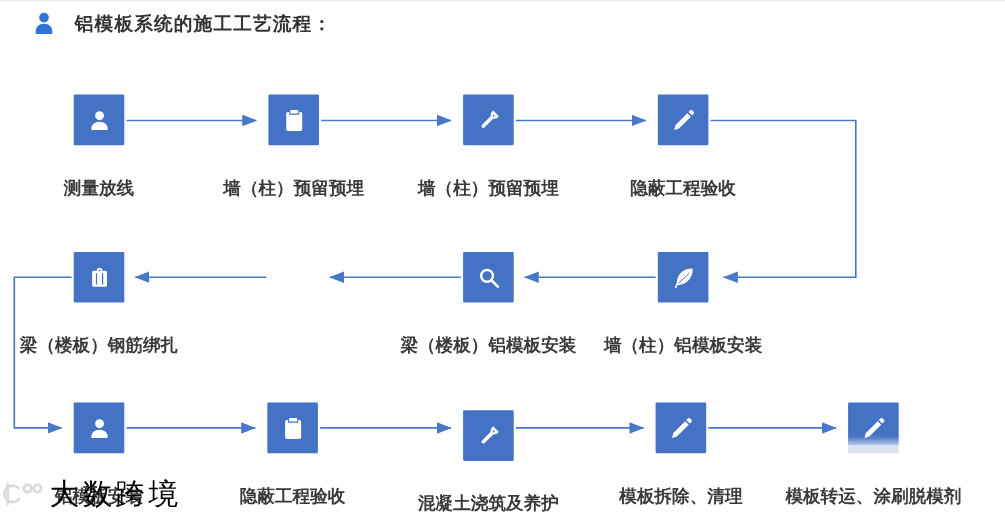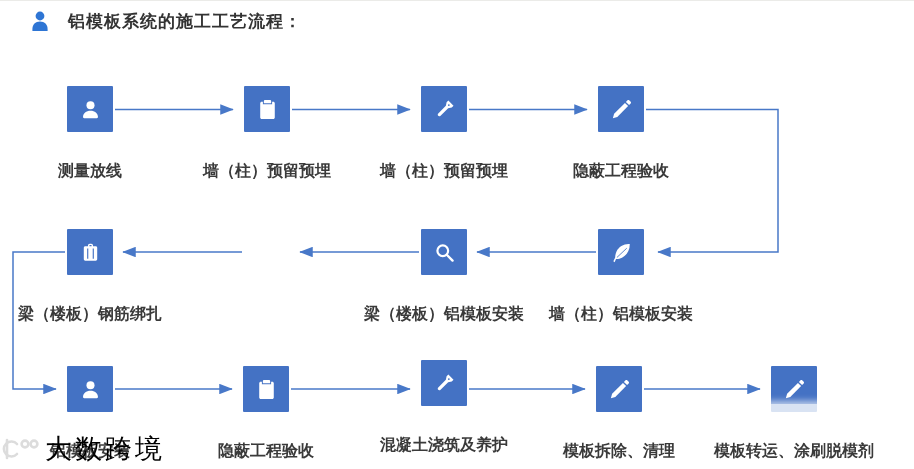--- a/index.html
+++ b/index.html
@@ -171,21 +171,21 @@
   <div class="node" style="left:243px;top:365px">
     <div class="box">
       <svg viewBox="0 0 24 24" fill="#ffffff">
         <path d="M9.2 2.2h5.6c.6 0 1 .4 1 1v2.2H8.2V3.2c0-.6.4-1 1-1z"></path>
         <path d="M16.8 4h1.2c.9 0 1.6.7 1.6 1.6v14.8c0 .9-.7 1.6-1.6 1.6H6c-.9 0-1.6-.7-1.6-1.6V5.6C4.4 4.7 5.1 4 6 4h1.2v2.5h9.6V4z"></path>
       </svg>
     </div>
     <span class="label">隐蔽工程验收</span>
   </div>
 
-  <div class="node" style="left:421px;top:359px">
+  <div class="node" style="left:421px;top:372px">
     <div class="box">
       <svg viewBox="0 0 24 24" fill="#ffffff">
         <g transform="rotate(45 12 12)">
           <path d="M8.2 2.5h7.6v2.6l-2.1 3.2v11.2c0 1-.8 1.8-1.7 1.8s-1.7-.8-1.7-1.8V8.3L8.2 5.1z"></path>
           <circle cx="12" cy="5.6" r="0.9" fill="#4472C4"></circle>
         </g>
       </svg>
     </div>
     <span class="label">混凝土浇筑及养护</span>
   </div>

